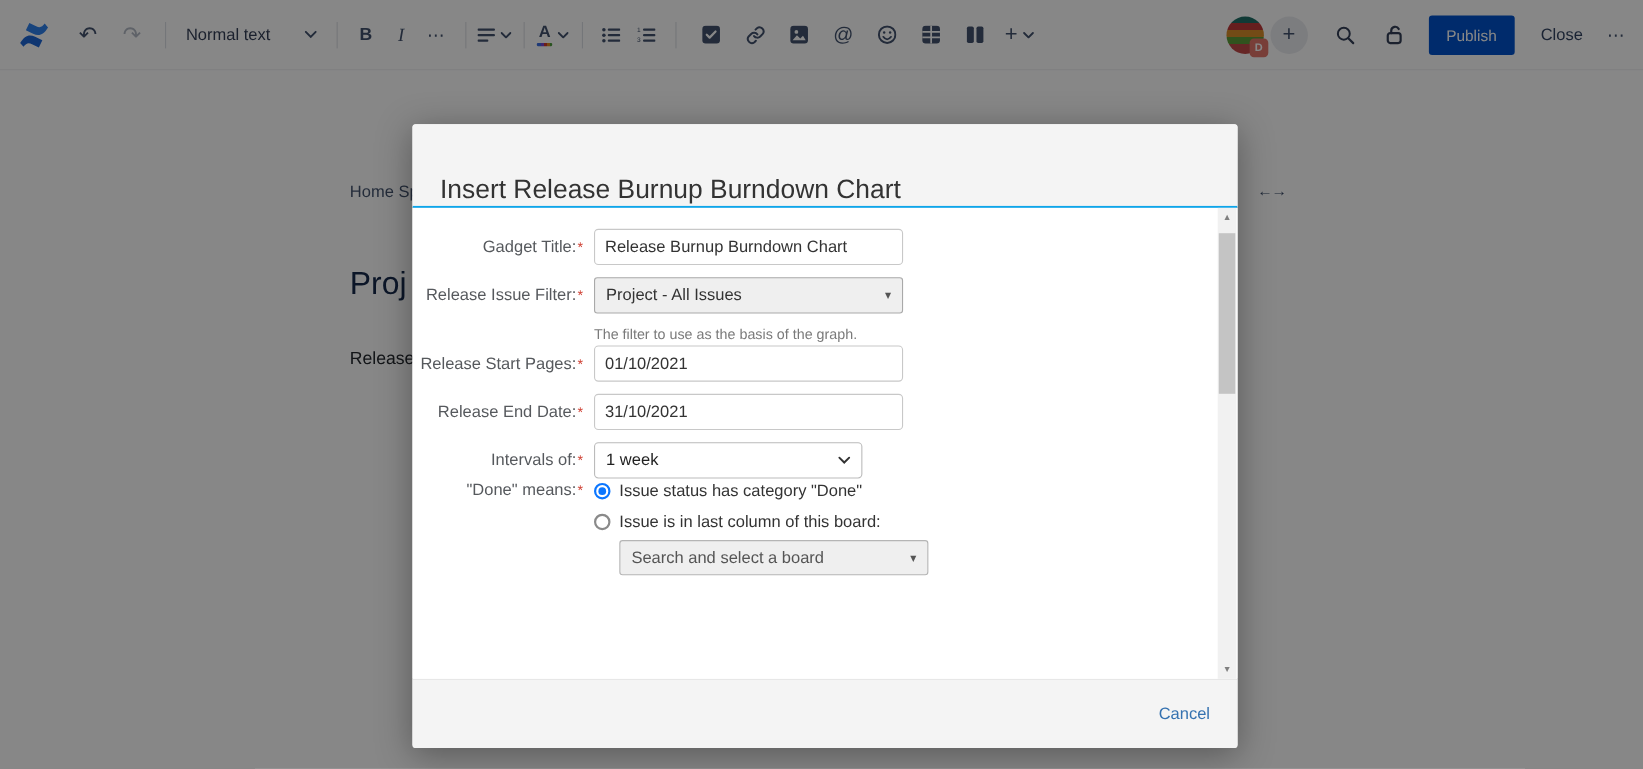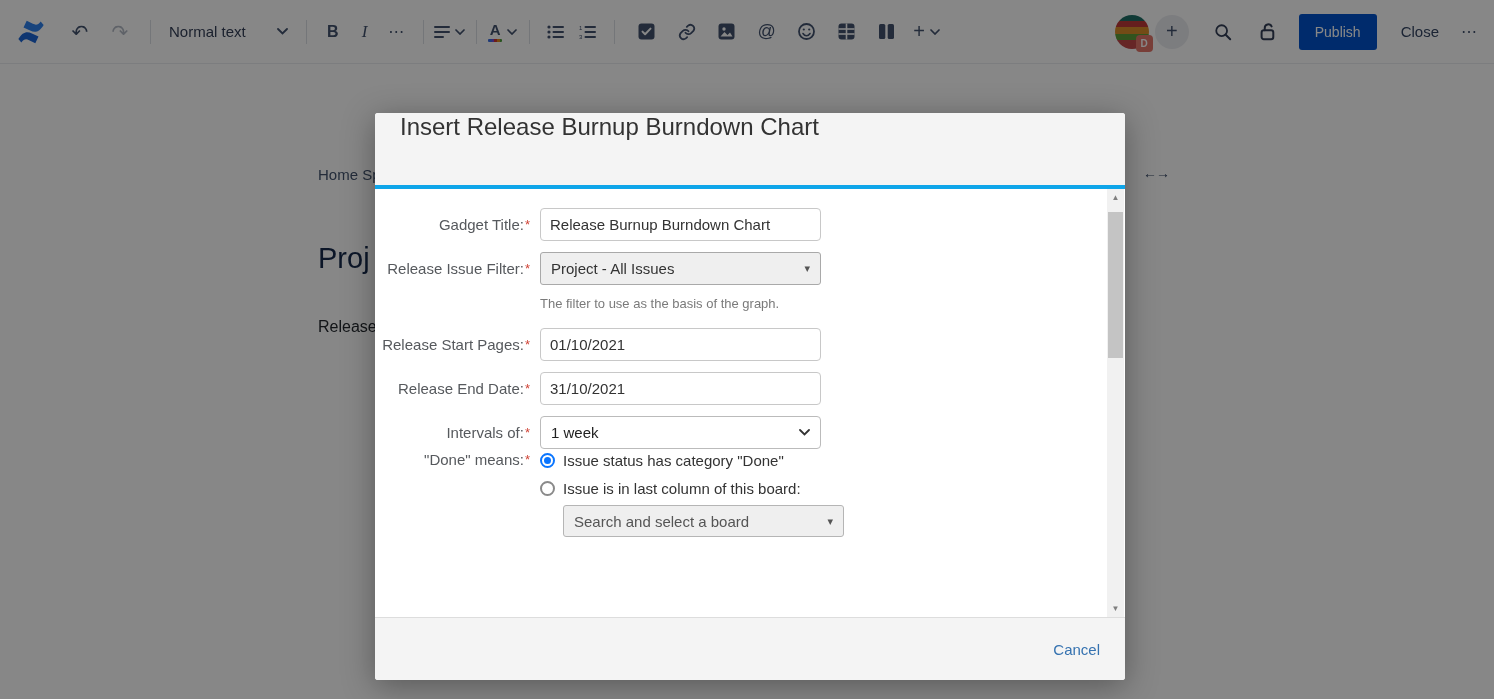--- a/index.html
+++ b/index.html
@@ -54,45 +54,45 @@
                   color:#172b4d; }
   .page-para { position:absolute; top:254px; left:318px; font-size:16px; color:#24292f; }
 
   
   .overlay { position:absolute; inset:0; background:rgba(0,0,0,0.47); z-index:50; }
 
   
   .modal { position:absolute; left:375px; top:113px; width:750px; height:567px; z-index:100;
            background:#fff; border-radius:3px; box-shadow:0 6px 32px rgba(0,0,0,0.35); }
   .modal-header { position:absolute; top:0; left:0; right:0; height:76px; background:#f4f4f4;
-                  border-bottom:4px solid #0ea5e9; border-radius:3px 3px 0 0;
-                  display:flex; align-items:flex-start; padding-left:25px; }
+                  border-bottom:2px solid #0ea5e9; border-radius:3px 3px 0 0;
+                  display:flex; align-items:flex-end; padding-left:25px; }
   .modal-title { font-size:24px; color:#333; font-weight:400; }
   .modal-body { position:absolute; top:76px; left:0; right:0; bottom:63px; background:#fff;
                 overflow:hidden; padding:19px 41px 0 0; }
   .modal-footer { position:absolute; bottom:0; left:0; right:0; height:63px; background:#f4f4f4;
                   border-top:1px solid #ddd; border-radius:0 0 3px 3px;
                   display:flex; align-items:center; justify-content:flex-end; padding-right:25px; }
   .cancel-link { color:#3572b0; font-size:15px; text-decoration:none; cursor:pointer; }
 
   .form-row { display:flex; margin-bottom:11px; }
   .label-col { width:165px; flex:0 0 165px; text-align:right; padding-right:10px;
                font-size:15px; color:#56595d; line-height:33px; white-space:nowrap; }
   .req { color:#d04437; font-size:13px; vertical-align:top; margin-left:1px; }
   .field-col { flex:1; }
   .txt-input { width:281px; height:33px; border:1px solid #c8c8c8; border-radius:4px;
                font-size:15px; color:#333; padding:0 9px; font-family:"Liberation Sans",sans-serif; }
   .dd-btn { width:281px; height:33px; background:#efefef; border:1px solid #a9a9a9;
             border-radius:3px; display:flex; align-items:center; justify-content:space-between;
             padding:0 10px; font-size:15px; color:#333; cursor:pointer; }
   .dd-caret { color:#555; font-size:11px; }
-  .sel { width:281px; height:33px; background:#fff; border:1px solid #bbb; border-radius:4px;
+  .sel { width:244px; height:33px; background:#fff; border:1px solid #bbb; border-radius:4px;
          display:flex; align-items:center; justify-content:space-between; padding:0 10px;
          font-size:15px; color:#222; cursor:pointer; }
-  .help { font-size:13px; color:#7a7a7a; margin-top:9px; margin-bottom:14px; max-width:525px;
+  .help { font-size:13px; color:#7a7a7a; margin-top:9px; max-width:525px;
           line-height:20px; }
   .radio-row { display:flex; align-items:center; margin-bottom:6px; height:22px; }
   .radio { width:15px; height:15px; border-radius:50%; border:2px solid #8a8a8a; margin-right:8px;
            position:relative; flex:0 0 15px; cursor:pointer; background:#fff; }
   .radio.selected { border-color:#0b76ff; }
   .radio.selected::after { content:""; position:absolute; inset:2px; border-radius:50%;
                            background:#0b76ff; }
   .radio-label { font-size:15px; color:#333; }
   .board-dd { margin-left:23px; margin-top:4px; width:281px; height:32px; background:#efefef;
               border:1px solid #b5b5b5; border-radius:3px; display:flex; align-items:center;

